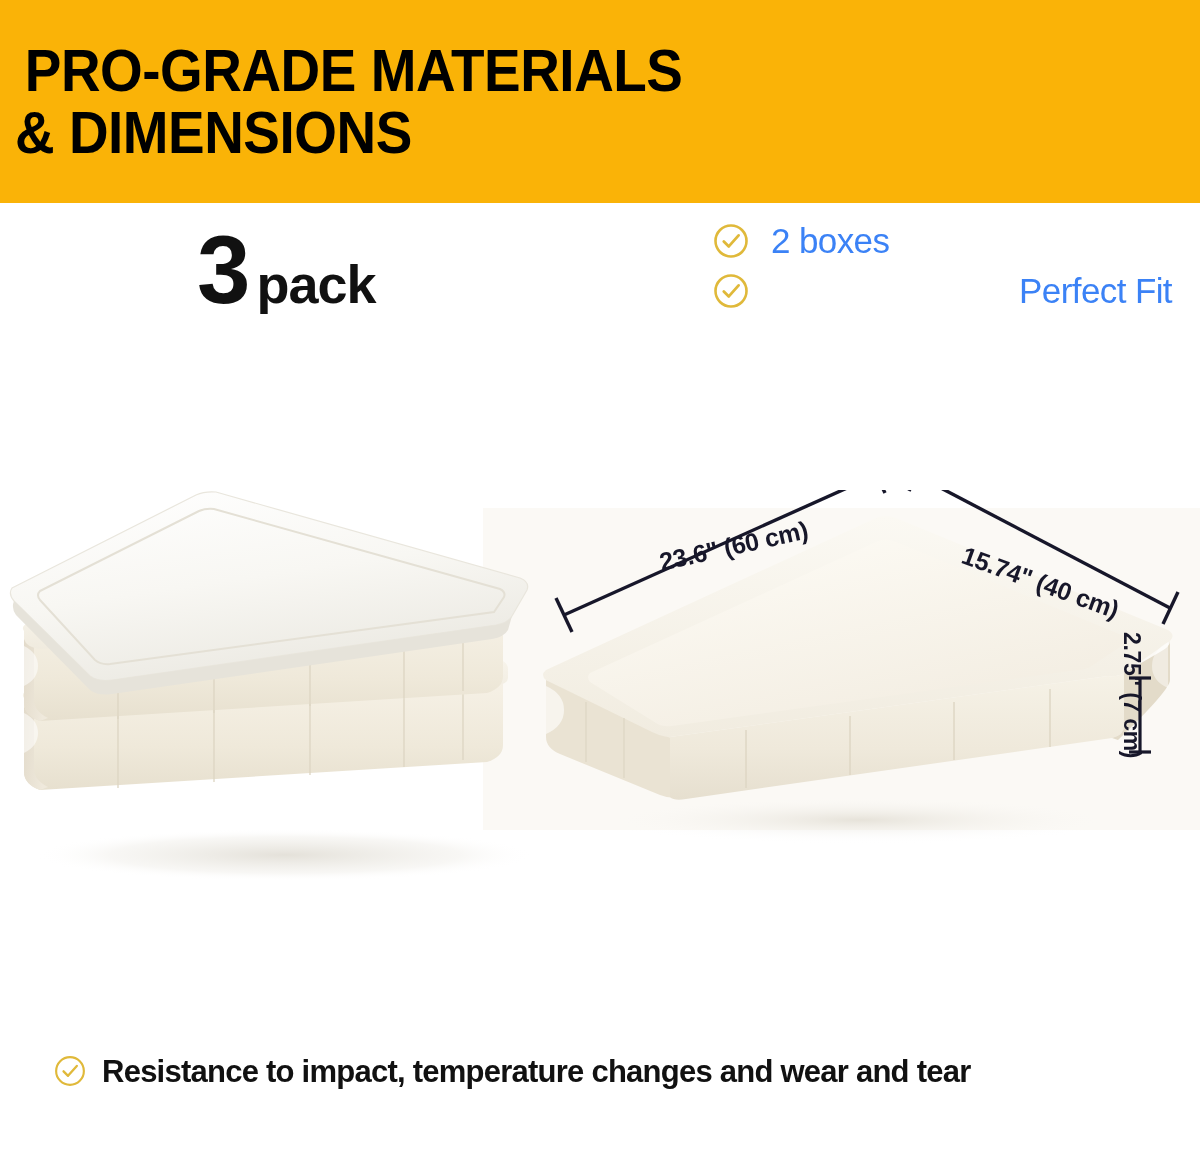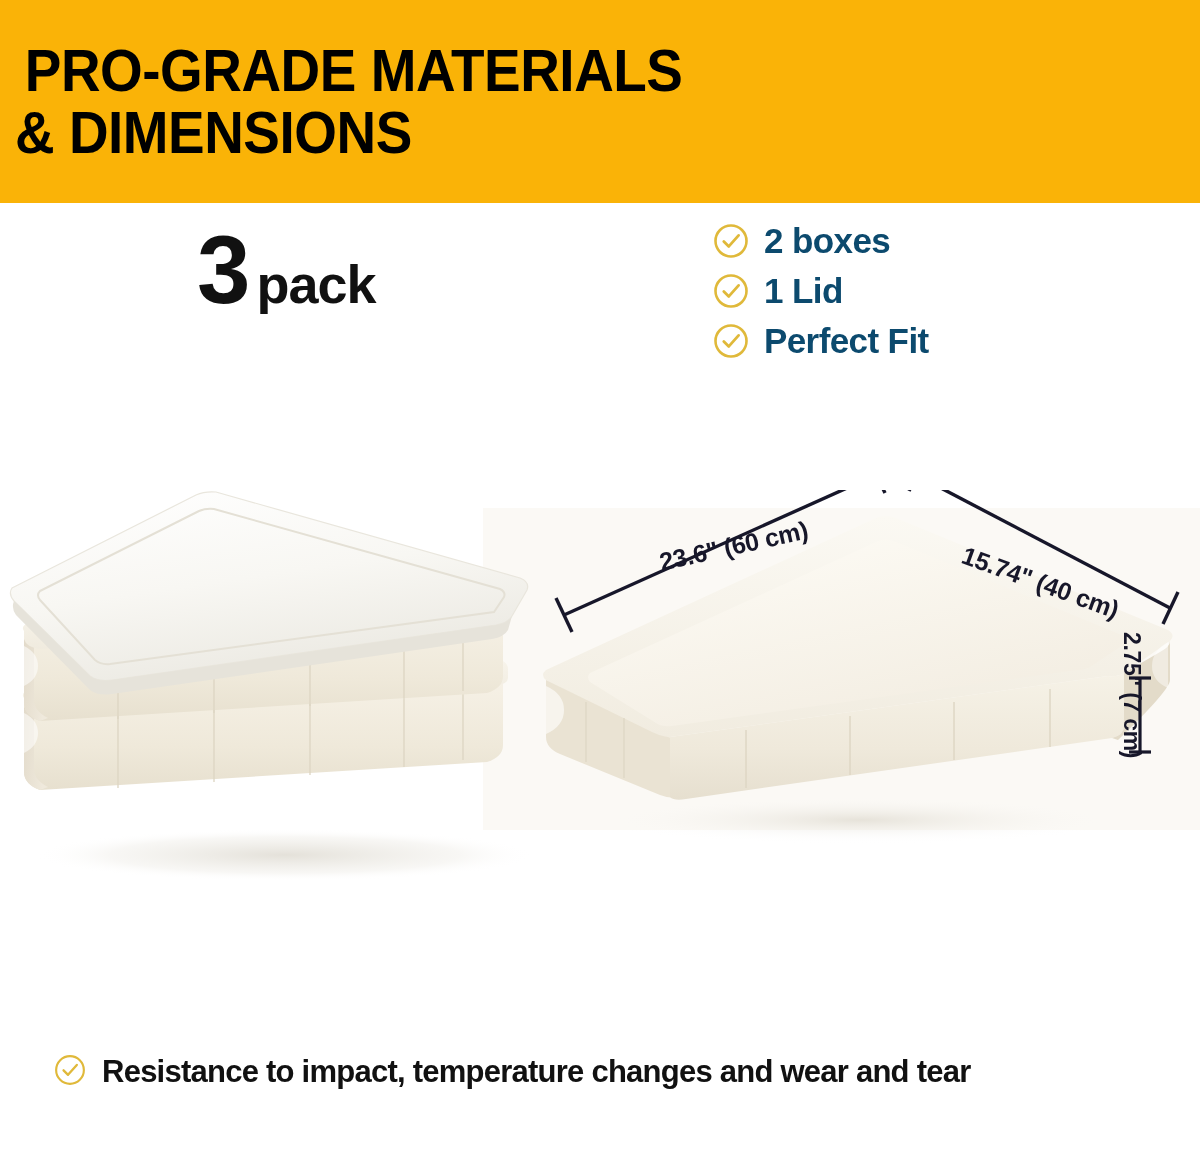--- a/index.html
+++ b/index.html
@@ -76,47 +76,48 @@
     position: absolute;
     left: 712px;
     top: 222px;
     width: 460px;
   }
   .check-row {
     display: flex;
     align-items: center;
     margin-bottom: 12px;
   }
-  .check-row:last-child { margin-bottom: 0; }
+  .check-row:last-child { margin-bottom: 0; justify-content: space-between; }
 
   .check-icon {
     flex: 0 0 auto;
     display: block;
   }
   .check-icon svg { display: block; }
 
   .check-text-top {
     font-family: "Liberation Sans", sans-serif;
-    font-weight: 700;
+    font-weight: 400;
     font-size: 35px;
     line-height: 38px;
-    color: #0c4a6e;
+    color: #3b82f6;
     letter-spacing: -0.6px;
-    margin-left: 14px;
+    margin-left: 21px;
     white-space: nowrap;
   }
 
   .check-list-bottom {
     position: absolute;
     left: 53px;
     top: 1053px;
     width: 1120px;
   }
   .check-row-b {
     display: flex;
+    align-items: center;
     margin-bottom: 20px;
   }
   .check-text-bottom {
     font-family: "Liberation Sans", sans-serif;
     font-weight: 700;
     font-size: 32px;
     line-height: 36px;
     color: #111111;
     letter-spacing: -0.8px;
     margin-left: 15px;
@@ -202,29 +203,20 @@
     <div class="check-row">
       <span class="check-icon">
         <svg width="38" height="38" viewBox="0 0 38 38">
           <circle cx="19" cy="19" r="15.5" fill="none" stroke="#e0b93a" stroke-width="2.6"></circle>
           <path d="M11.8 19.4 L16.8 24.4 L26.6 13.4" fill="none" stroke="#e0b93a" stroke-width="2.8" stroke-linecap="round" stroke-linejoin="round"></path>
         </svg>
       </span>
       <span class="check-text-top">2 boxes</span>
     </div>
 
-    <div class="check-row">
-      <span class="check-icon">
-        <svg width="38" height="38" viewBox="0 0 38 38">
-          <circle cx="19" cy="19" r="15.5" fill="none" stroke="#e0b93a" stroke-width="2.6"></circle>
-          <path d="M11.8 19.4 L16.8 24.4 L26.6 13.4" fill="none" stroke="#e0b93a" stroke-width="2.8" stroke-linecap="round" stroke-linejoin="round"></path>
-        </svg>
-      </span>
-      <span class="check-text-top">1 Lid</span>
-    </div>
 
     <div class="check-row">
       <span class="check-icon">
         <svg width="38" height="38" viewBox="0 0 38 38">
           <circle cx="19" cy="19" r="15.5" fill="none" stroke="#e0b93a" stroke-width="2.6"></circle>
           <path d="M11.8 19.4 L16.8 24.4 L26.6 13.4" fill="none" stroke="#e0b93a" stroke-width="2.8" stroke-linecap="round" stroke-linejoin="round"></path>
         </svg>
       </span>
       <span class="check-text-top">Perfect Fit</span>
     </div>

